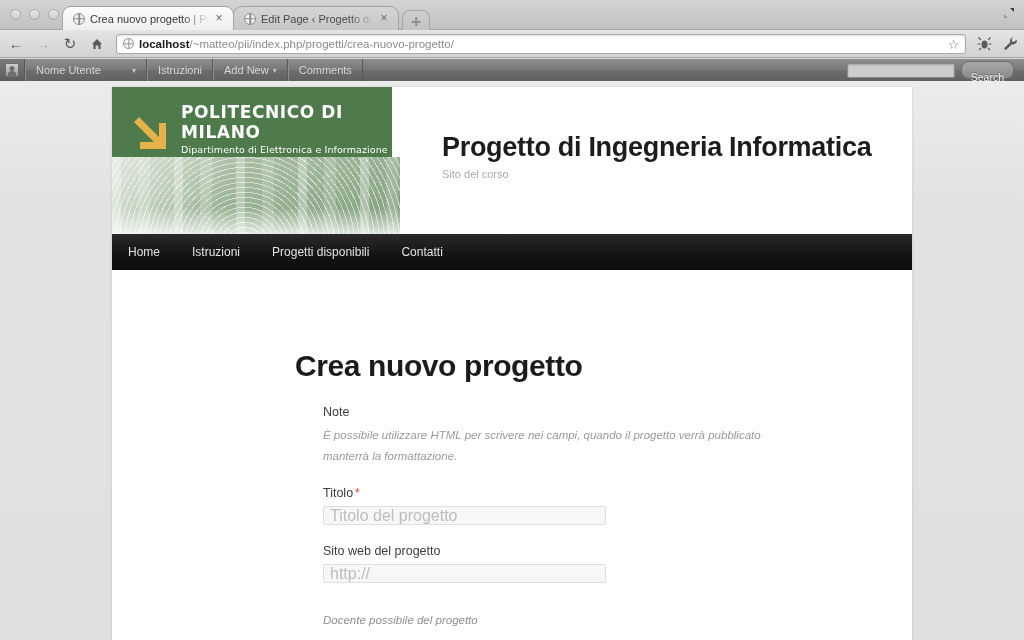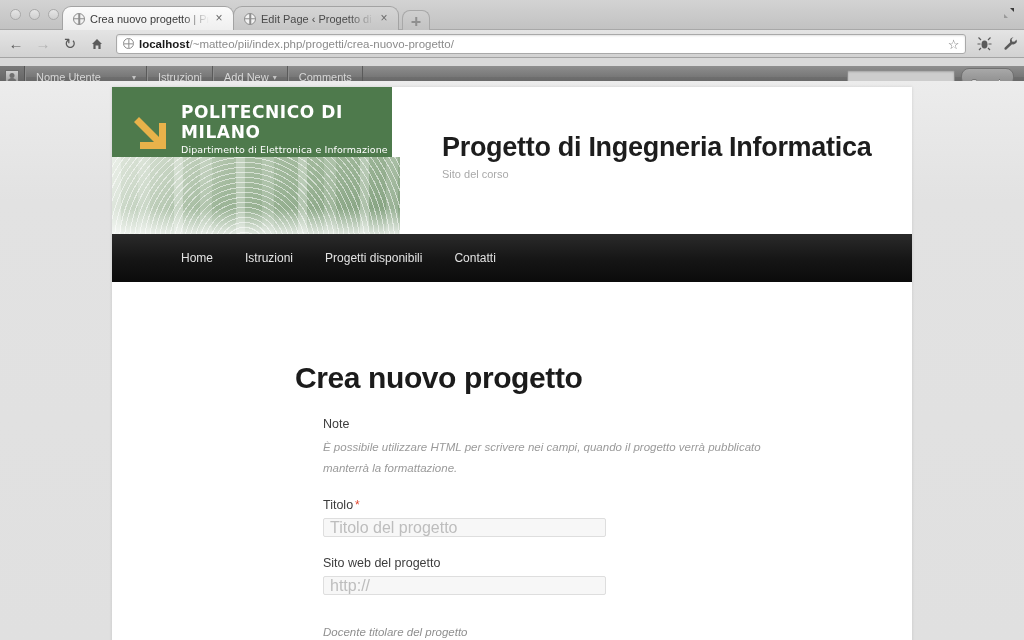--- a/index.html
+++ b/index.html
@@ -236,21 +236,21 @@
     display: flex;
     align-items: center;
     justify-content: center;
     color: #555;
     margin-right: 2px;
   }
 
   
   .admin-bar {
     position: absolute;
-    left: 0; top: 66px;
+    left: 0; top: 59px;
     width: 1024px; height: 23px;
     background: linear-gradient(to bottom, #8e8e8e 0%, #777777 50%, #6e6e6e 51%, #616161 100%);
     border-bottom: 1px solid #4e4e4e;
     box-sizing: border-box;
     display: flex;
     align-items: center;
     font-size: 11px;
     color: #d6d6d6;
   }
   .ab-avatar-wrap {
@@ -418,25 +418,24 @@
     line-height: 32px;
   }
   .site-tagline {
     font-size: 11px;
     color: #a9a9a9;
     margin-top: 5px;
   }
 
   
   .site-nav {
-    height: 48px;
+    height: 36px;
     background: linear-gradient(to bottom, #2a2a2a 0%, #151515 55%, #0b0b0b 100%);
     display: flex;
     align-items: center;
-    padding-left: 53px;
     box-sizing: border-box;
   }
   .nav-item {
     color: #e2e2e2;
     font-size: 12px;
     padding: 0 16px;
     line-height: 32px;
     white-space: nowrap;
   }
 
@@ -635,21 +634,21 @@
           <div class="field-block">
             <div class="field-label"><span>Titolo</span><span class="req">*</span></div>
             <input class="text-input" type="text" value="" placeholder="Titolo del progetto" style="">
           </div>
 
           <div class="field-block">
             <div class="field-label"><span>Sito web del progetto</span><span class="req"></span></div>
             <input class="text-input" type="text" value="" placeholder="http://" style="">
           </div>
 
-          <div class="section-note">Docente titolare del progetto</div>
+          <div class="section-note">Docente possibile del progetto</div>
 
           <div class="field-block">
             <div class="field-label"><span>Docente</span><span class="req">*</span></div>
 
           </div>
 
         </div>
       </div>
 
     </div>

